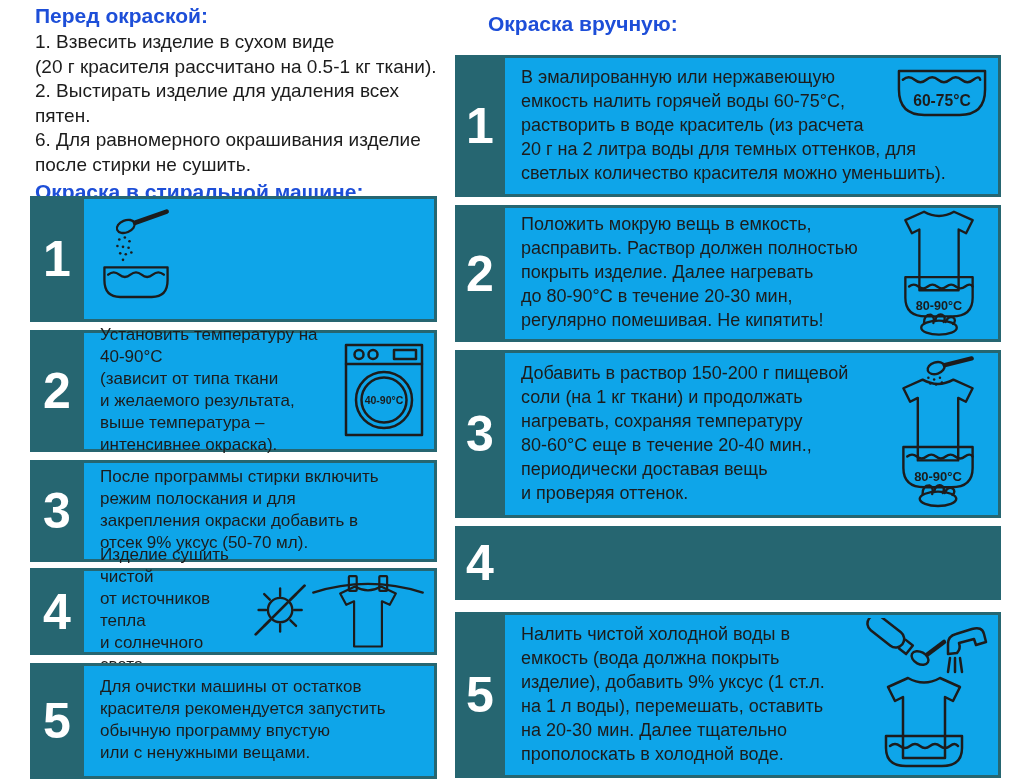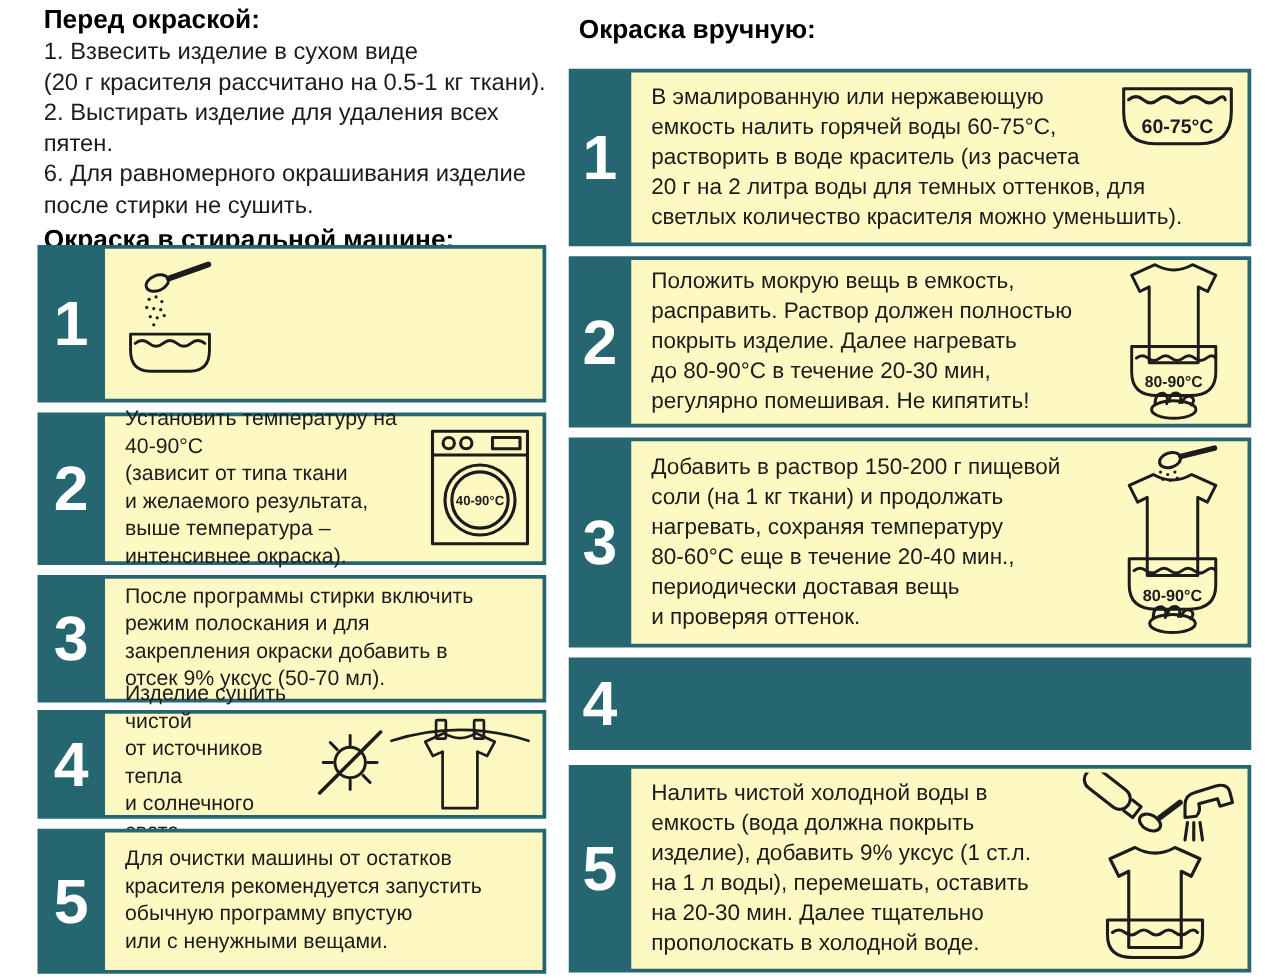--- a/index.html
+++ b/index.html
@@ -1,29 +1,29 @@
 <!DOCTYPE html>
 <html><head>
 <meta charset="utf-8">
 <style>
   html,body{margin:0;padding:0;background:#fff;}
   #page{position:relative;width:1024px;height:782px;background:#fff;overflow:hidden;
         font-family:"Liberation Sans",sans-serif;color:#1c1c1c;}
-  .h{font-weight:bold;font-size:21px;color:#000000;}
+  .h{font-weight:bold;font-size:21px;color:#1d4ed8;}
   .intro{position:absolute;left:35px;top:4px;width:440px;}
   .intro .body-text{font-size:19px;line-height:24.5px;white-space:pre-line;margin-top:2px;}
   .intro .sub{margin-top:3px;}
-  .col-title{position:absolute;left:463px;top:12px;}
+  .col-title{position:absolute;left:488px;top:12px;}
   .step{position:absolute;background:#266671;display:flex;box-sizing:border-box;}
   .step-l{left:30px;width:407px;}
   .step-r{left:455px;width:546px;}
   .num{color:#fff;font-weight:bold;font-size:50px;display:flex;align-items:center;justify-content:center;flex-shrink:0;}
   .step-l .num{width:54px;}
   .step-r .num{width:50px;}
-  .body{flex:1;background:#fef9c3;margin:3px 3px 3px 0;display:flex;align-items:center;
+  .body{flex:1;background:#0ea5e9;margin:3px 3px 3px 0;display:flex;align-items:center;
         padding:1px 10px 4px 16px;position:relative;box-sizing:border-box;}
   .txt{white-space:pre-line;flex:1;}
   .step-l .txt{font-size:17px;line-height:22px;}
   .step-l .tight{line-height:19px;}
   .step-r .txt{font-size:18px;line-height:24px;}
   .icon{flex-shrink:0;}
   .icon-abs{position:absolute;top:10px;right:10px;}
   svg .stroke{fill:none;stroke:#1c1c1c;stroke-width:2.5;stroke-linecap:round;stroke-linejoin:round;}
   svg text{fill:#1c1c1c;stroke:none;font-family:"Liberation Sans",sans-serif;font-weight:bold;text-anchor:middle;}
   svg .dots circle{fill:#1c1c1c;stroke:none;}

